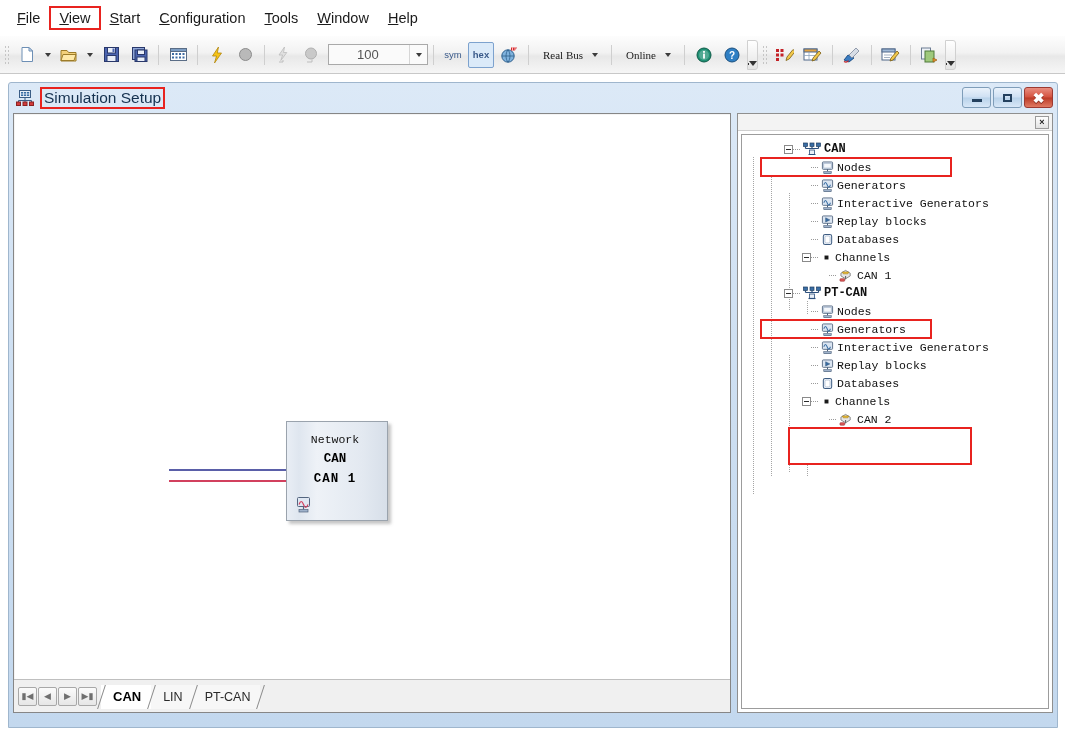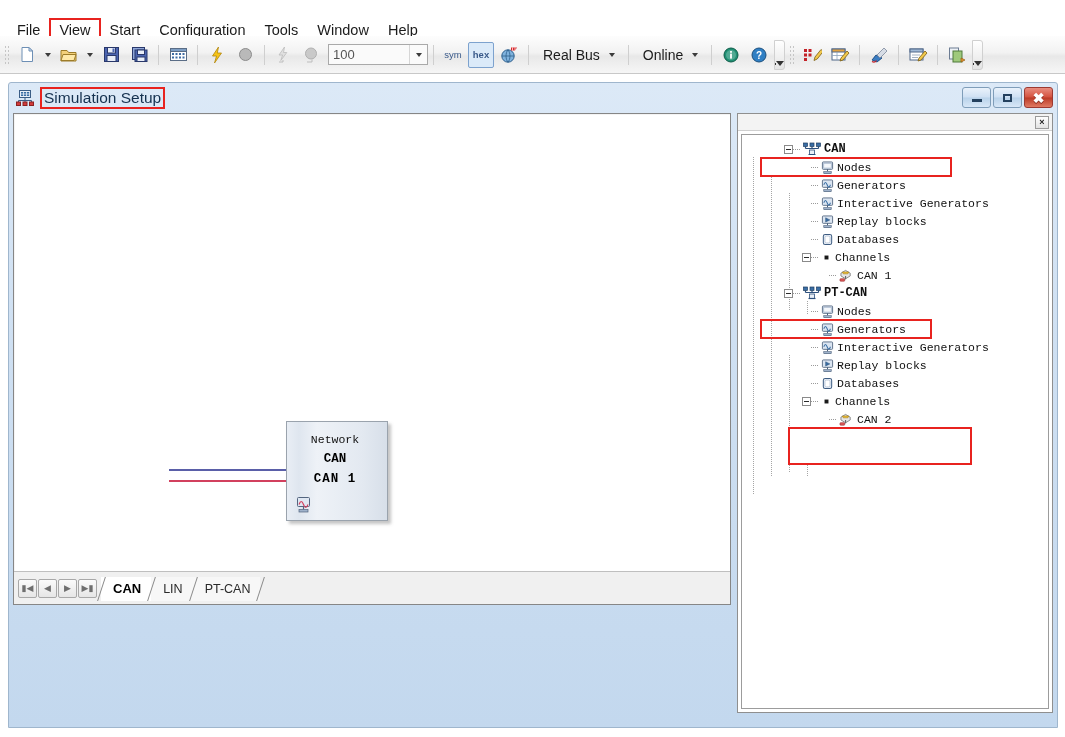--- a/index.html
+++ b/index.html
@@ -7,21 +7,21 @@
     width:1065px;height:737px;overflow:hidden;
     background:#ffffff;
     font-family:"Liberation Sans", sans-serif;
     font-size:12px;color:#000;
     -webkit-font-smoothing:antialiased;
   }
   .app{position:relative;width:1065px;height:737px;background:#ffffff;}
 
   
   .menubar{
-    position:absolute;left:0;top:12px;width:1065px;height:36px;
+    position:absolute;left:0;top:0;width:1065px;height:36px;
     background:#ffffff;
     display:flex;align-items:center;padding-left:8px;box-sizing:border-box;
   }
   .menu-item{
     font-size:14.5px;color:#1b1b1b;padding:3px 9px;margin-right:1px;
     white-space:nowrap;position:relative;cursor:default;
   }
   .menu-item u{text-decoration:underline;}
   .menu-item.hl{}
   .menu-hlbox{
@@ -45,26 +45,26 @@
   .tbtn{
     height:26px;min-width:26px;display:flex;align-items:center;justify-content:center;
     margin:0 1px;border:1px solid transparent;border-radius:2px;flex:0 0 auto;
     box-sizing:border-box;cursor:default;padding:0 2px;
   }
   .tbtn.sel{border:1px solid #7da2ce;background:#dbeaf9;font-weight:bold;}
   .caret{
     width:0;height:0;border-left:3.5px solid transparent;border-right:3.5px solid transparent;
     border-top:4px solid #3b3b3b;margin:0 4px;flex:0 0 auto;
   }
-  .tb-text{font-size:14px;color:#1b1b1b;padding:0 5px;white-space:nowrap;}
+  .tb-text{font-size:11px;color:#1b1b1b;padding:0 5px;white-space:nowrap;font-family:Liberation Serif, serif;}
   .tb-combo{
     width:100px;height:21px;border:1px solid #a9a9a9;background:#fafafa;
     display:flex;align-items:center;margin-left:2px;flex:0 0 auto;box-sizing:border-box;
   }
-  .tb-combo .val{font-size:13px;color:#555;padding-left:4px;flex:1;}
+  .tb-combo .val{font-size:13px;color:#555;padding-left:4px;flex:1;margin-left:24px;}
   .tb-combo .cbtn{
     width:17px;height:19px;display:flex;align-items:center;justify-content:center;
     border-left:1px solid #d6d6d6;
   }
   .tiny-lbl{font-size:9.5px;color:#3a5a8a;font-family:"Liberation Sans",sans-serif;}
   .tb-overflow{
     width:11px;height:30px;display:flex;align-items:flex-end;justify-content:center;
     flex:0 0 auto;margin-left:1px;padding-bottom:3px;
     background:linear-gradient(to bottom,#ffffff,#e4e4e4);
     border:1px solid #d0d0d0;border-radius:0 3px 3px 0;box-sizing:border-box;
@@ -100,21 +100,21 @@
   }
   .wb-min{width:10px;height:3px;background:#24405e;margin-top:6px;}
   .wb-max{width:9px;height:8px;border:2px solid #24405e;box-sizing:border-box;}
   .wb-x{color:#fff;font-size:14px;font-weight:bold;line-height:1;text-shadow:0 1px 0 #7d2418;}
 
   
   .mdi-body{position:absolute;left:4px;top:30px;width:1040px;height:610px;}
 
   
   .canvas-frame{
-    position:absolute;left:0;top:0;width:718px;height:492px;
+    position:absolute;left:0;top:0;width:718px;height:600px;
     border:1px solid #868686;background:#ffffff;box-sizing:border-box;
     box-shadow:inset 1px 1px 0 #f4f4f4;
   }
   .canvas{position:absolute;left:0;top:0;right:0;bottom:34px;overflow:hidden;}
 
   
   .netblock{
     position:absolute;left:272px;top:307px;width:102px;height:100px;
     background:linear-gradient(to right,#e9eef5 0%,#dfe6ef 12%,#eef2f7 30%,#e3e9f1 75%,#d7dfe9 100%);
     border:1px solid #9aa3ad;box-sizing:border-box;

